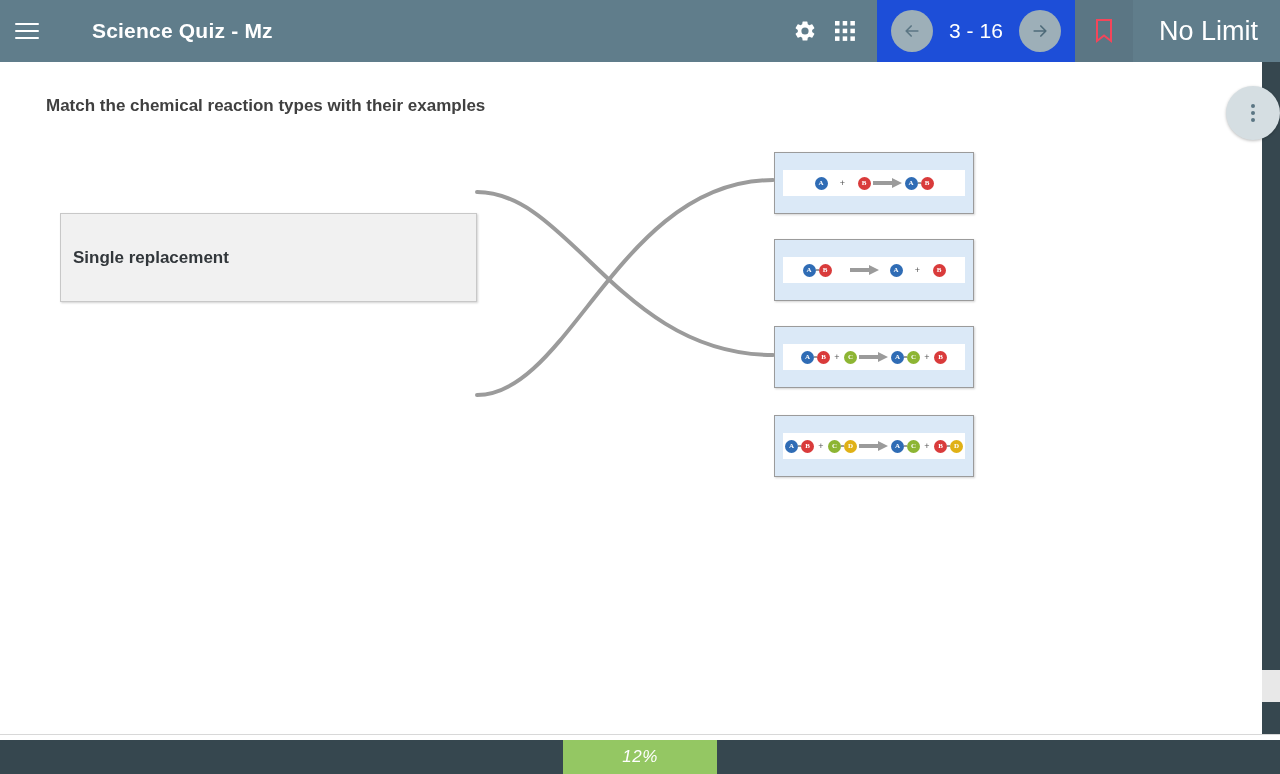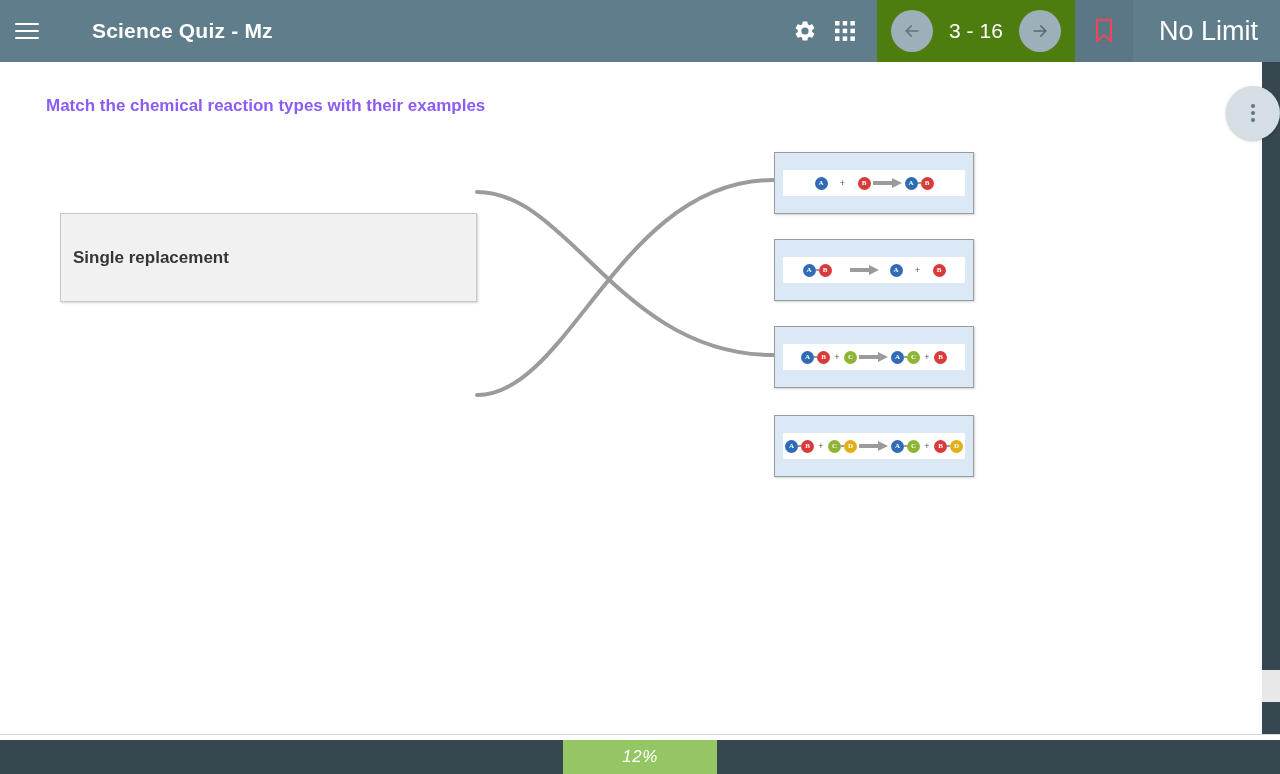--- a/index.html
+++ b/index.html
@@ -40,21 +40,21 @@
     display: flex; align-items: center; height: 62px;
   }
   .tb-icon {
     width: 40px; height: 62px;
     display: flex; align-items: center; justify-content: center;
     cursor: pointer;
   }
   .nav-group {
     display: flex; align-items: center;
     height: 62px;
-    background: #4d7c0f;
+    background: #1d4ed8;
     padding: 0 14px;
     margin-left: 12px;
     gap: 12px;
   }
   .circ-btn {
     width: 42px; height: 42px; border-radius: 50%;
     background: #9dafb8;
     display: flex; align-items: center; justify-content: center;
     cursor: pointer;
   }
@@ -79,21 +79,21 @@
     position: absolute;
     top: 62px; left: 0;
     width: 1262px; height: 678px;
     background: #ffffff;
     overflow: hidden;
   }
   #question-title {
     position: absolute;
     left: 46px; top: 34px;
     font-size: 17px; font-weight: bold;
-    color: #8b5cf6;
+    color: #404040;
   }
 
   
   .prompt-box {
     position: absolute;
     left: 60px; width: 417px; height: 89px;
     background: #f1f1f1;
     border: 1px solid #c8c8c8;
     box-shadow: 1px 1px 2px rgba(0,0,0,0.18);
     display: flex; align-items: center;

